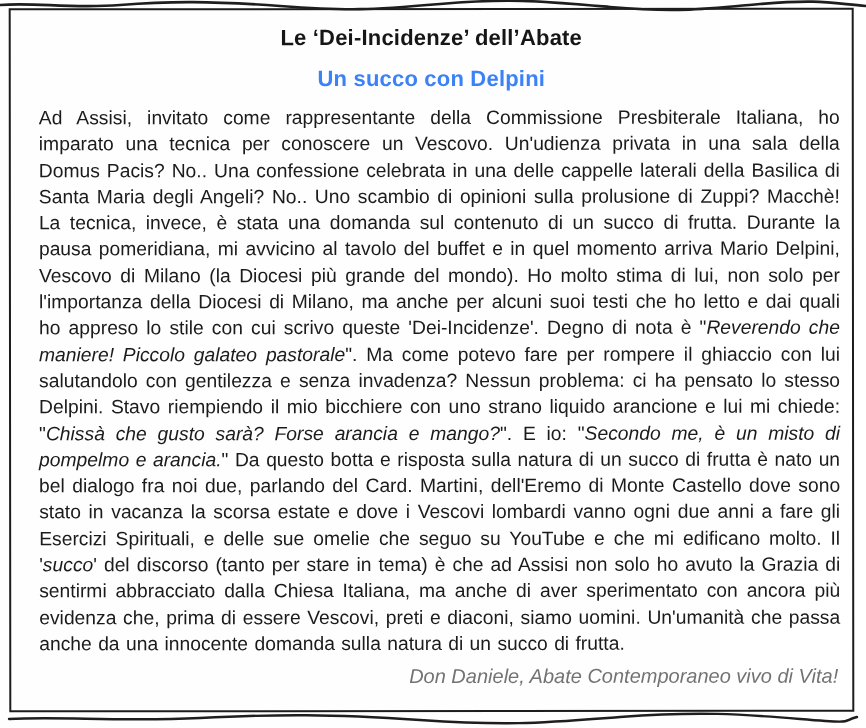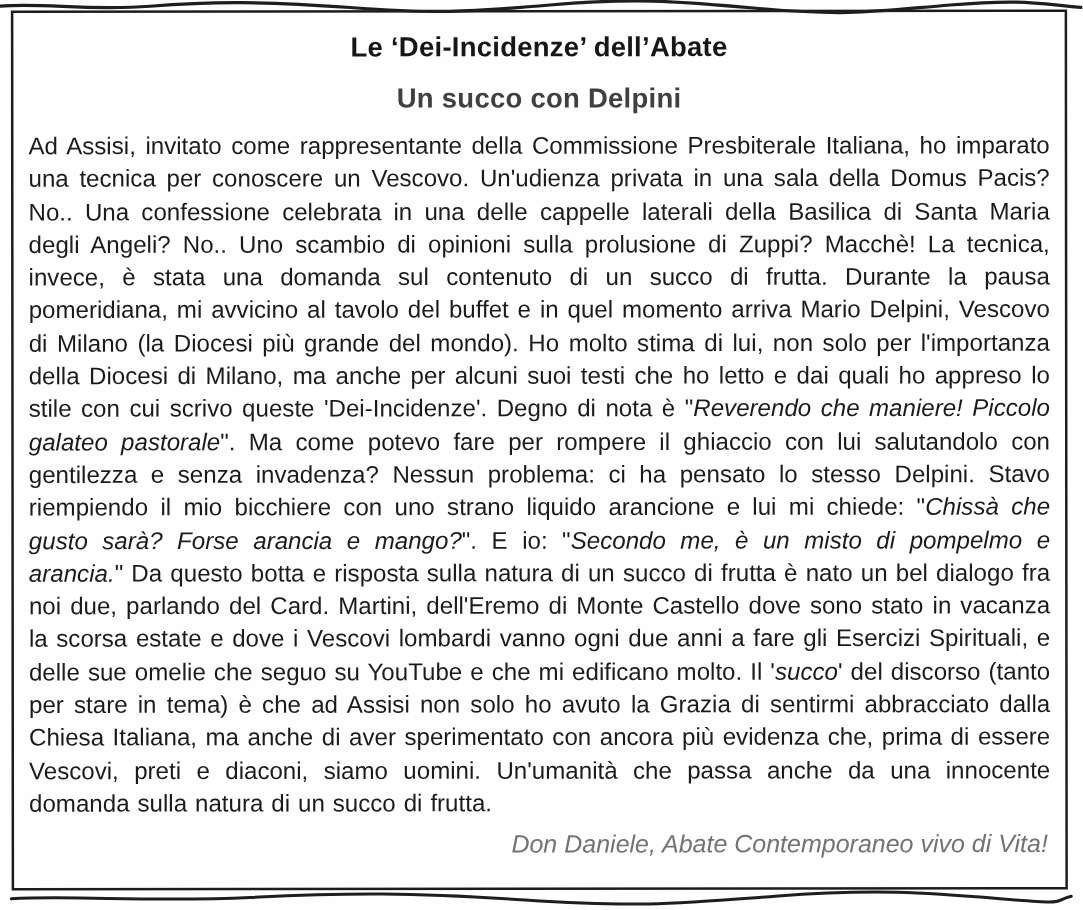--- a/index.html
+++ b/index.html
@@ -48,24 +48,24 @@
     letter-spacing: 0.2px;
     color: #161616;
   }
   h2.subtitle {
     margin: 13px 0 12px 0;
     text-align: center;
     font-size: 22px;
     line-height: 28px;
     font-weight: bold;
     letter-spacing: 0.2px;
-    color: #404040;
+    color: #3b82f6;
   }
   p.body-text {
-    margin: 12px 0 0 0;
+    margin: 12px 0 0 16px;
     text-align: justify;
     text-justify: inter-word;
     font-size: 19.3px;
     line-height: 26.3px;
     color: #1b1b1b;
     word-spacing: 1px;
   }
   p.body-text .it {
     font-style: italic;
   }

